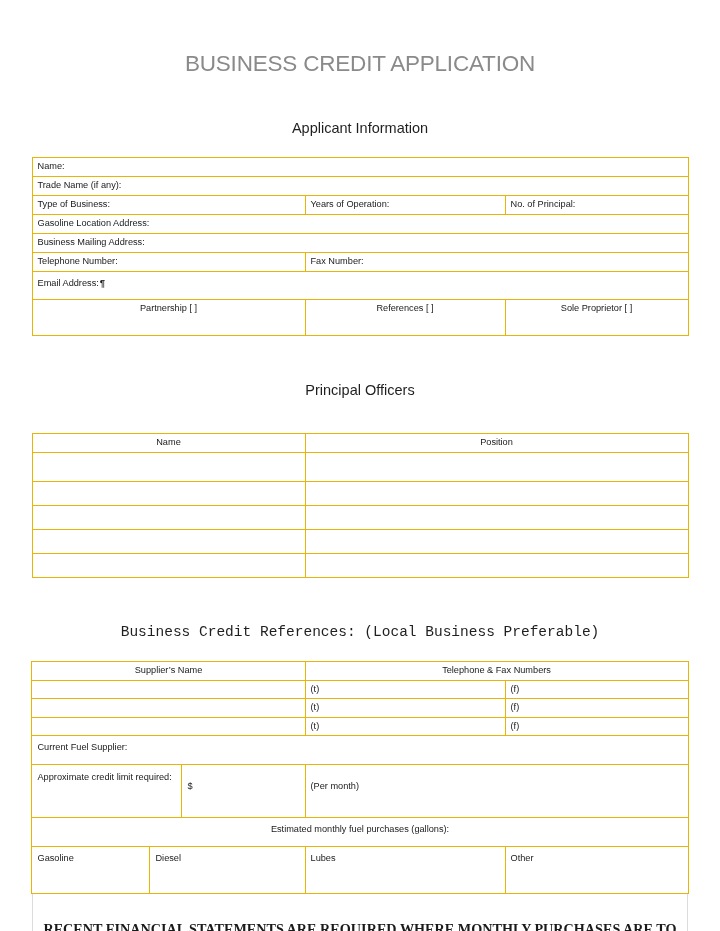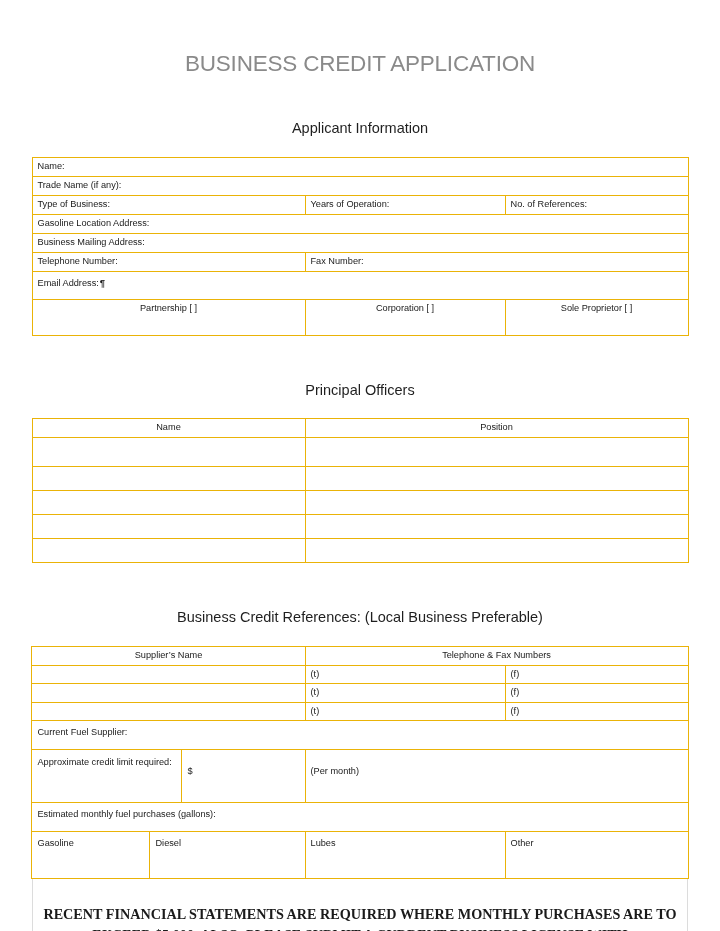--- a/index.html
+++ b/index.html
@@ -38,21 +38,21 @@
   
   .section-heading {
     text-align: center;
     font-size: 14.5px;
     font-weight: 400;
     color: #1f1f1f;
     margin: 2px;
   }
   .sh-applicant   { padding-top: 41px; }
   .sh-officers    { padding-top: 44px; }
-  .sh-references  { padding-top: 44px; }
+  .sh-references  { padding-top: 44px; font-family: Liberation Mono, monospace; }
 
   
   .tbl {
     border-collapse: collapse;
     table-layout: fixed;
     width: 656px;
     margin: 0 auto;
     font-size: 9.2px;
     color: #1a1a1a;
   }
@@ -76,39 +76,39 @@
     padding-left: 1px;
   }
   .row-entity td {
     text-align: center;
     height: 12px;
     padding-top: 3px;
     padding-bottom: 20px;
   }
 
   
-  .tbl-officers { margin-top: 20px; }
+  .tbl-officers { margin-top: 35px; }
   .tbl-officers td { height: 11px; }
   .tbl-officers tr.hdr td {
     text-align: center;
     height: 11px;
   }
   .tbl-officers tr.blank td { height: 17px; }
   .tbl-officers tr.blank-tall td { height: 22px; }
 
   
   .tbl-refs { margin-top: 21px; }
   .tbl-refs td { height: 11px; margin-top: 28px; }
   .tbl-refs tr.hdr td { text-align: center; height: 12px; }
   .tbl-refs tr.tf td { height: 11px; }
   .row-fuel td { height: 19px; padding-top: 6px; }
   .row-credit td { height: 33px; padding-top: 7px; }
   .row-credit td.dollar { padding-top: 16px; }
   .row-credit td.permonth { padding-top: 16px; }
-  .row-est td { height: 19px; padding-top: 6px; }
+  .row-est td { height: 19px; padding-top: 6px; text-align: center; }
   .row-fuels td { height: 37px; padding-top: 6px; }
 
   
   .notice-box {
     width: 656px;
     margin: 0 auto;
     border: 1px solid #dcdcdc;
     border-top: none;
     box-sizing: border-box;
     height: 119px;
@@ -145,38 +145,38 @@
     <tbody>
       <tr>
         <td colspan="3">Name:</td>
       </tr>
       <tr>
         <td colspan="3">Trade Name (if any):</td>
       </tr>
       <tr>
         <td>Type of Business:</td>
         <td>Years of Operation:</td>
-        <td>No. of References:</td>
+        <td>No. of Principal:</td>
       </tr>
       <tr>
         <td colspan="3">Gasoline Location Address:</td>
       </tr>
       <tr>
         <td colspan="3">Business Mailing Address:</td>
       </tr>
       <tr>
         <td>Telephone Number:</td>
         <td colspan="2">Fax Number:</td>
       </tr>
       <tr class="row-email">
         <td colspan="3"><span>Email Address:</span><span class="pilcrow">¶</span></td>
       </tr>
       <tr class="row-entity">
         <td>Partnership [   ]</td>
-        <td>Corporation  [ ]</td>
+        <td>References  [ ]</td>
         <td>Sole Proprietor  [ ]</td>
       </tr>
     </tbody>
   </table>
 
   <h2 class="section-heading sh-officers">Principal Officers</h2>
 
   <table class="tbl tbl-officers">
     <colgroup>
       <col style="width:273px">

